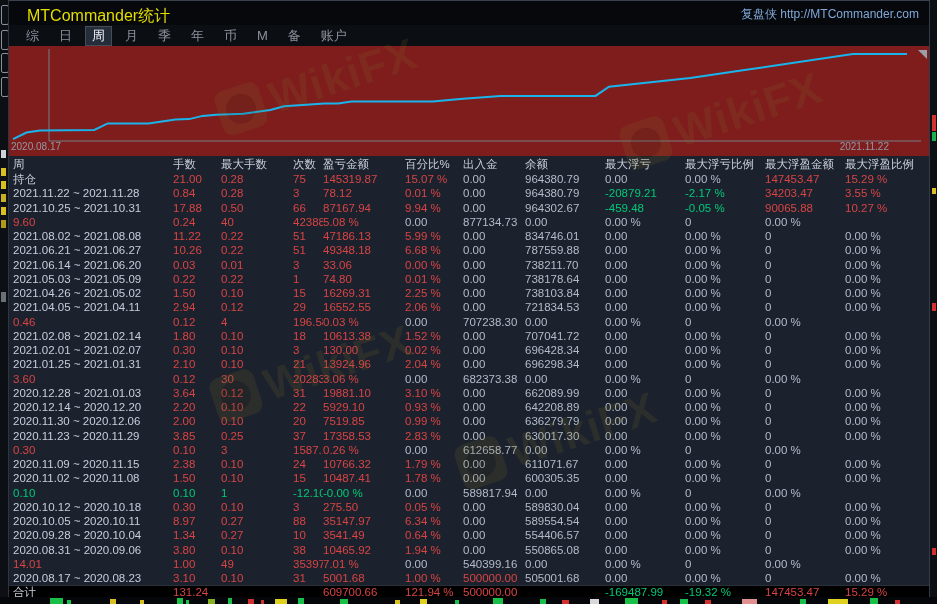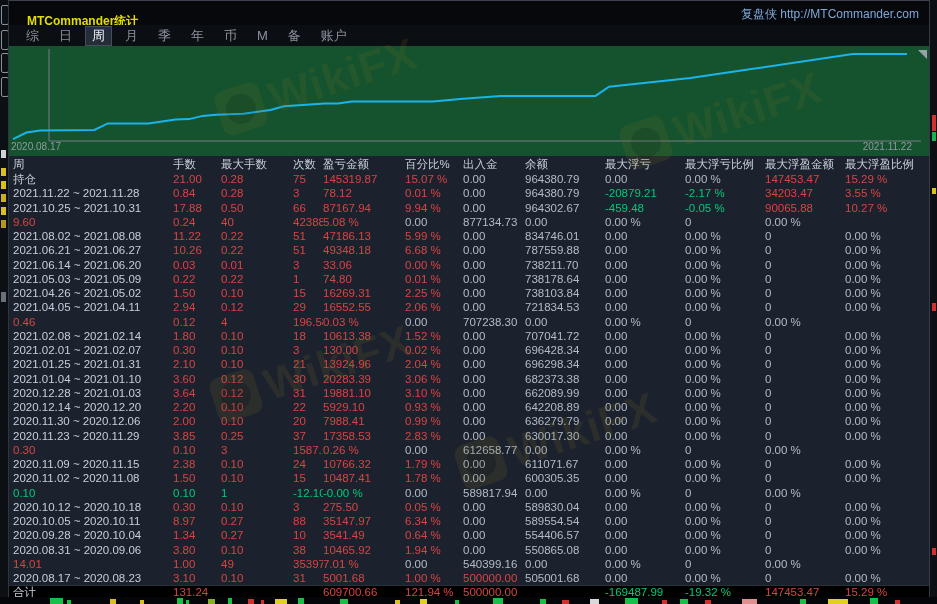--- a/index.html
+++ b/index.html
@@ -11,32 +11,32 @@
   .sliver-bottom{position:absolute;left:0;bottom:0;width:937px;height:7px;background:#05060a;}
   .lbtn{position:absolute;left:1px;width:6px;height:18px;border:1px solid #8a8f98;border-radius:2px;}
   .lmark{position:absolute;left:1px;width:5px;}
   .rmark{position:absolute;right:1px;width:4px;}
   .bmark{position:absolute;bottom:0;}
   
   .window{position:absolute;left:8px;top:0;width:922px;height:597px;background:#1c222d;
           border-top:1px solid #3c424d;border-left:1px solid #2e3440;border-right:1px solid #343b47;
           box-sizing:border-box;overflow:hidden;}
   .titlebar{position:relative;height:24px;background:#07080b;}
-  .title{position:absolute;left:18px;top:12px;font-size:12px;font-weight:bold;color:#e4de00;}
+  .title{position:absolute;left:18px;top:5px;font-size:16px;font-weight:normal;color:#e4de00;}
   .brand{position:absolute;right:10px;top:5px;font-size:12px;color:#7fa8d9;cursor:pointer;}
   .menubar{position:relative;height:21px;background:#0b0e13;display:flex;align-items:center;
            padding-left:10px;gap:0;}
   .menu-item{color:#8b919c;font-size:13px;padding:1px 7px;margin-right:6px;cursor:pointer;white-space:nowrap;}
   .menu-item.selected{background:#262d3a;border:1px solid #454c5a;color:#eef1f6;padding:0px 6px;}
   
-  .chart{position:relative;height:110px;background:#14532d;}
+  .chart{position:relative;height:110px;background:#7f1d1d;}
   .chart svg{display:block;}
   .axis-label{position:absolute;top:95px;font-size:10px;color:#9098a4;}
   .axis-label.left{left:2px;}
-  .axis-label.right{right:17px;}
+  .axis-label.right{right:40px;}
   .resize-grip{position:absolute;right:2px;top:4px;width:0;height:0;
                border-top:9px solid #9aa0a8;border-left:9px solid transparent;}
   
   .wm{position:absolute;display:flex;align-items:center;gap:8px;opacity:0.16;
       transform:rotate(-18deg);pointer-events:none;z-index:3;}
   .wm-logo{width:46px;height:46px;border-radius:10px;background:#7a6e26;position:relative;flex:none;}
   .wm-logo::after{content:"";position:absolute;left:8px;top:8px;width:30px;height:30px;border-radius:50%;
                   background:#3f3a14;}
   .wm-text{font-size:44px;font-weight:bold;color:#7a6e26;letter-spacing:1px;}
   
@@ -346,21 +346,20 @@
             <div class="cell c-r">13924.96</div>
             <div class="cell c-r">2.04 %</div>
             <div class="cell c-w">0.00</div>
             <div class="cell c-w">696298.34</div>
             <div class="cell c-w">0.00</div>
             <div class="cell c-w">0.00 %</div>
             <div class="cell c-w">0</div>
             <div class="cell c-w">0.00 %</div>
           </div>
           <div class="trow">
-            <div class="cell c-d">2021.01.04 ~ 2021.01.10</div>
             <div class="cell c-r">3.60</div>
             <div class="cell c-r">0.12</div>
             <div class="cell c-r">30</div>
             <div class="cell c-r">20283.39</div>
             <div class="cell c-r">3.06 %</div>
             <div class="cell c-w">0.00</div>
             <div class="cell c-w">682373.38</div>
             <div class="cell c-w">0.00</div>
             <div class="cell c-w">0.00 %</div>
             <div class="cell c-w">0</div>
@@ -392,21 +391,21 @@
             <div class="cell c-w">0.00</div>
             <div class="cell c-w">0.00 %</div>
             <div class="cell c-w">0</div>
             <div class="cell c-w">0.00 %</div>
           </div>
           <div class="trow">
             <div class="cell c-d">2020.11.30 ~ 2020.12.06</div>
             <div class="cell c-r">2.00</div>
             <div class="cell c-r">0.10</div>
             <div class="cell c-r">20</div>
-            <div class="cell c-r">7988.41</div>
+            <div class="cell c-r">7519.85</div>
             <div class="cell c-r">0.99 %</div>
             <div class="cell c-w">0.00</div>
             <div class="cell c-w">636279.79</div>
             <div class="cell c-w">0.00</div>
             <div class="cell c-w">0.00 %</div>
             <div class="cell c-w">0</div>
             <div class="cell c-w">0.00 %</div>
           </div>
           <div class="trow">
             <div class="cell c-d">2020.11.23 ~ 2020.11.29</div>

